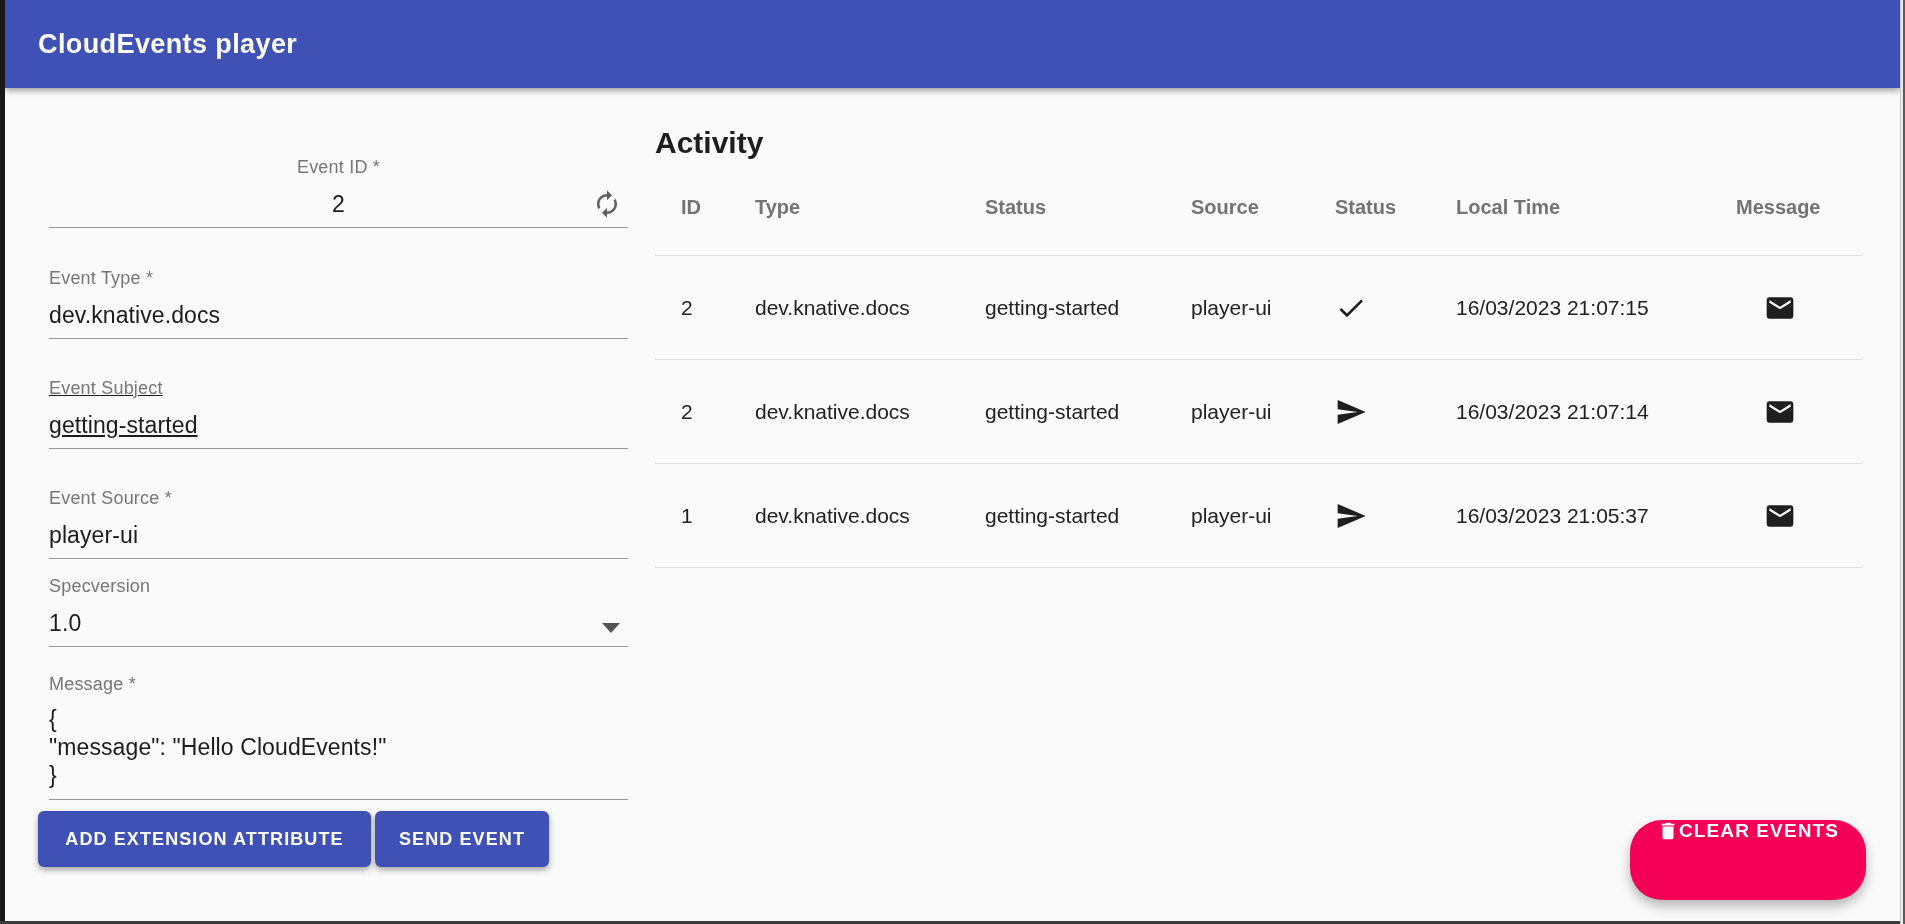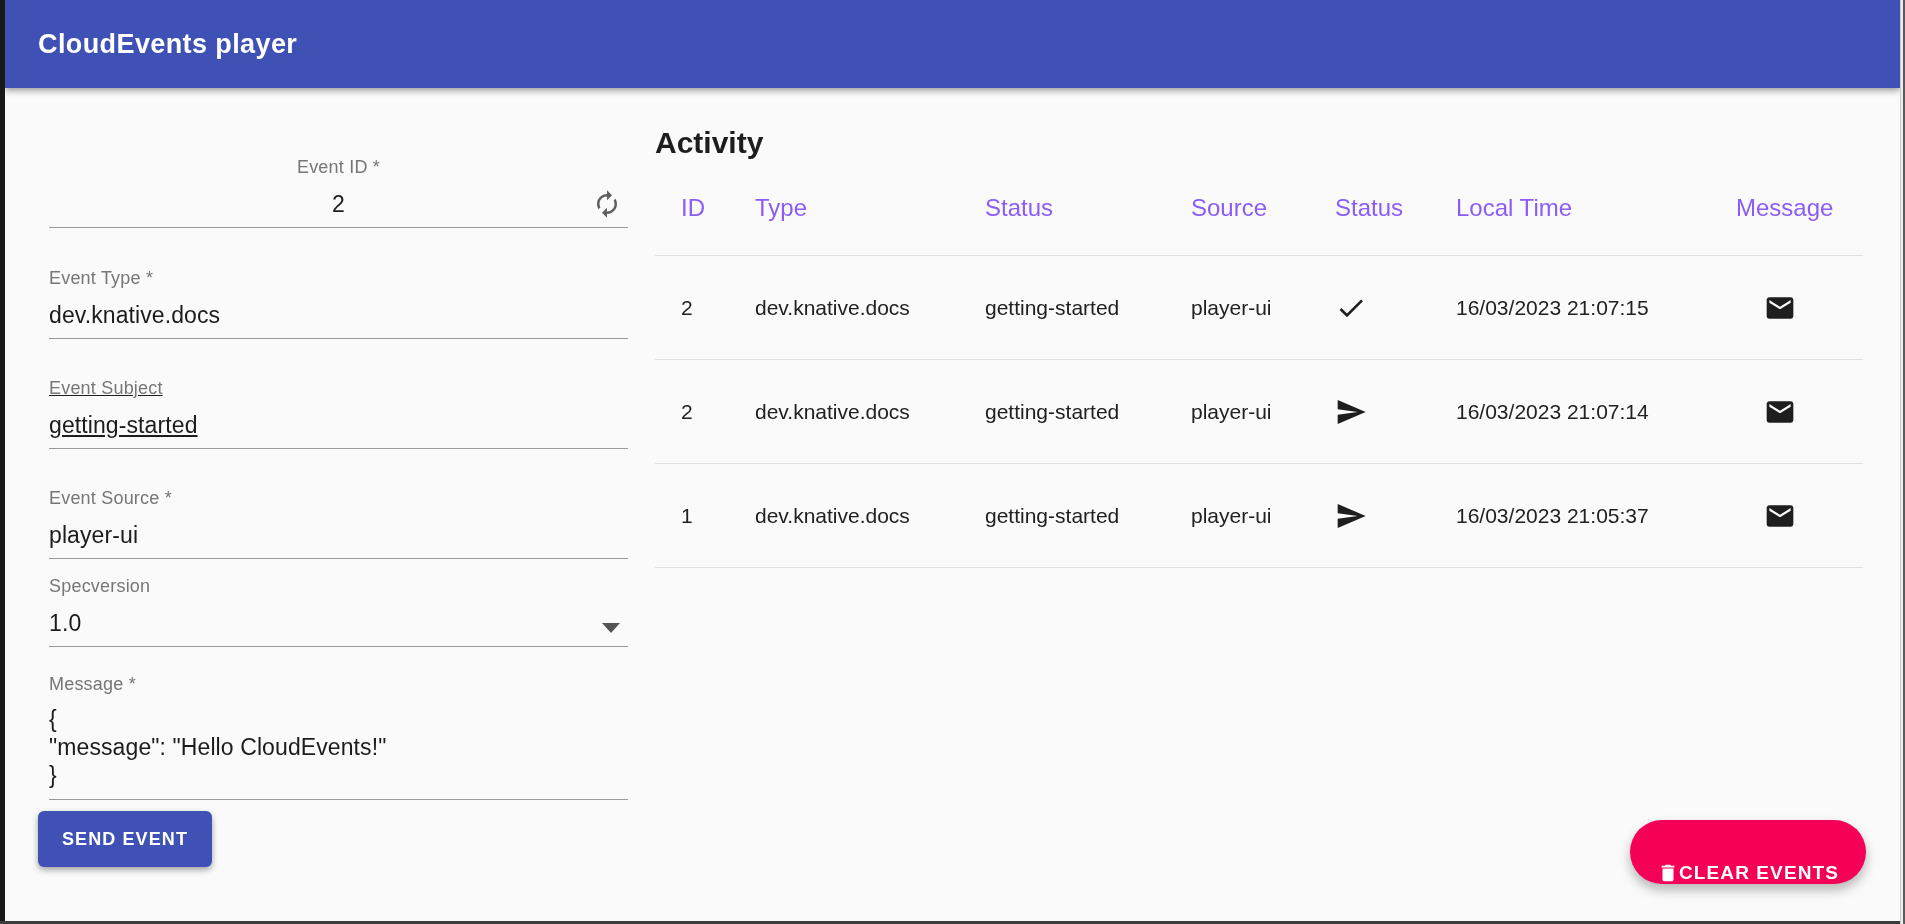--- a/index.html
+++ b/index.html
@@ -69,34 +69,34 @@
   .btn-send{width:174px;}
 
   
   .activity-panel{position:absolute;left:655px;top:126px;width:1208px;}
   .arow{
     display:grid;
     grid-template-columns:74px 230px 206px 144px 121px 280px 1fr;
     padding-left:26px;
     align-items:center;
   }
-  .arow.head{height:96px;border-bottom:1px solid var(--divider);font-weight:normal;font-size:24px;color:#8b5cf6;}
+  .arow.head{height:96px;border-bottom:1px solid var(--divider);font-weight:bold;font-size:20px;color:#737373;}
   .arow.body{height:104px;border-bottom:1px solid var(--divider);font-size:21px;color:#212121;}
   .icon-cell{display:flex;align-items:center;}
   .icon-cell svg{display:block;fill:#1e1e1e;}
   .status-ic{width:32px;height:32px;}
   .msg-cell{padding-left:28px;}
   .env{width:32px;height:32px;cursor:pointer;}
   .env svg{width:32px;height:32px;}
 
   
   .clear-btn{
-    position:absolute;left:1630px;top:820px;width:236px;height:64px;border-radius:32px;
+    position:absolute;left:1630px;top:820px;width:236px;height:80px;border-radius:32px;
     background:var(--secondary);color:#fff;border:none;cursor:pointer;
-    display:flex;align-items:flex-end;justify-content:center;
+    display:flex;align-items:flex-start;justify-content:center;
     font-family:"Liberation Sans",sans-serif;font-size:19px;font-weight:bold;letter-spacing:1.1px;
     box-shadow:0 6px 12px rgba(0,0,0,0.28);z-index:20;
   }
   .clear-btn svg{width:22px;height:22px;fill:#fff;display:block;}
 </style>
 </head>
 <body>
 
 <div class="edge-left"></div>
 <div class="edge-bottom"></div>
@@ -141,20 +141,21 @@
     </div>
 
     <div class="field f-message">
       <div class="field-label">Message *</div>
       <div class="field-value multiline">{
  "message": "Hello CloudEvents!"
 }</div>
     </div>
 
     <div class="form-buttons" style="margin-left:-11px;">
+      <button class="btn btn-add">ADD EXTENSION ATTRIBUTE</button>
       <button class="btn btn-send">SEND EVENT</button>
     </div>
   </div>
 </section>
 
 <section class="activity-panel">
   <h2 class="section-title">Activity</h2>
 
   <div class="arow head">
     <div>ID</div>

